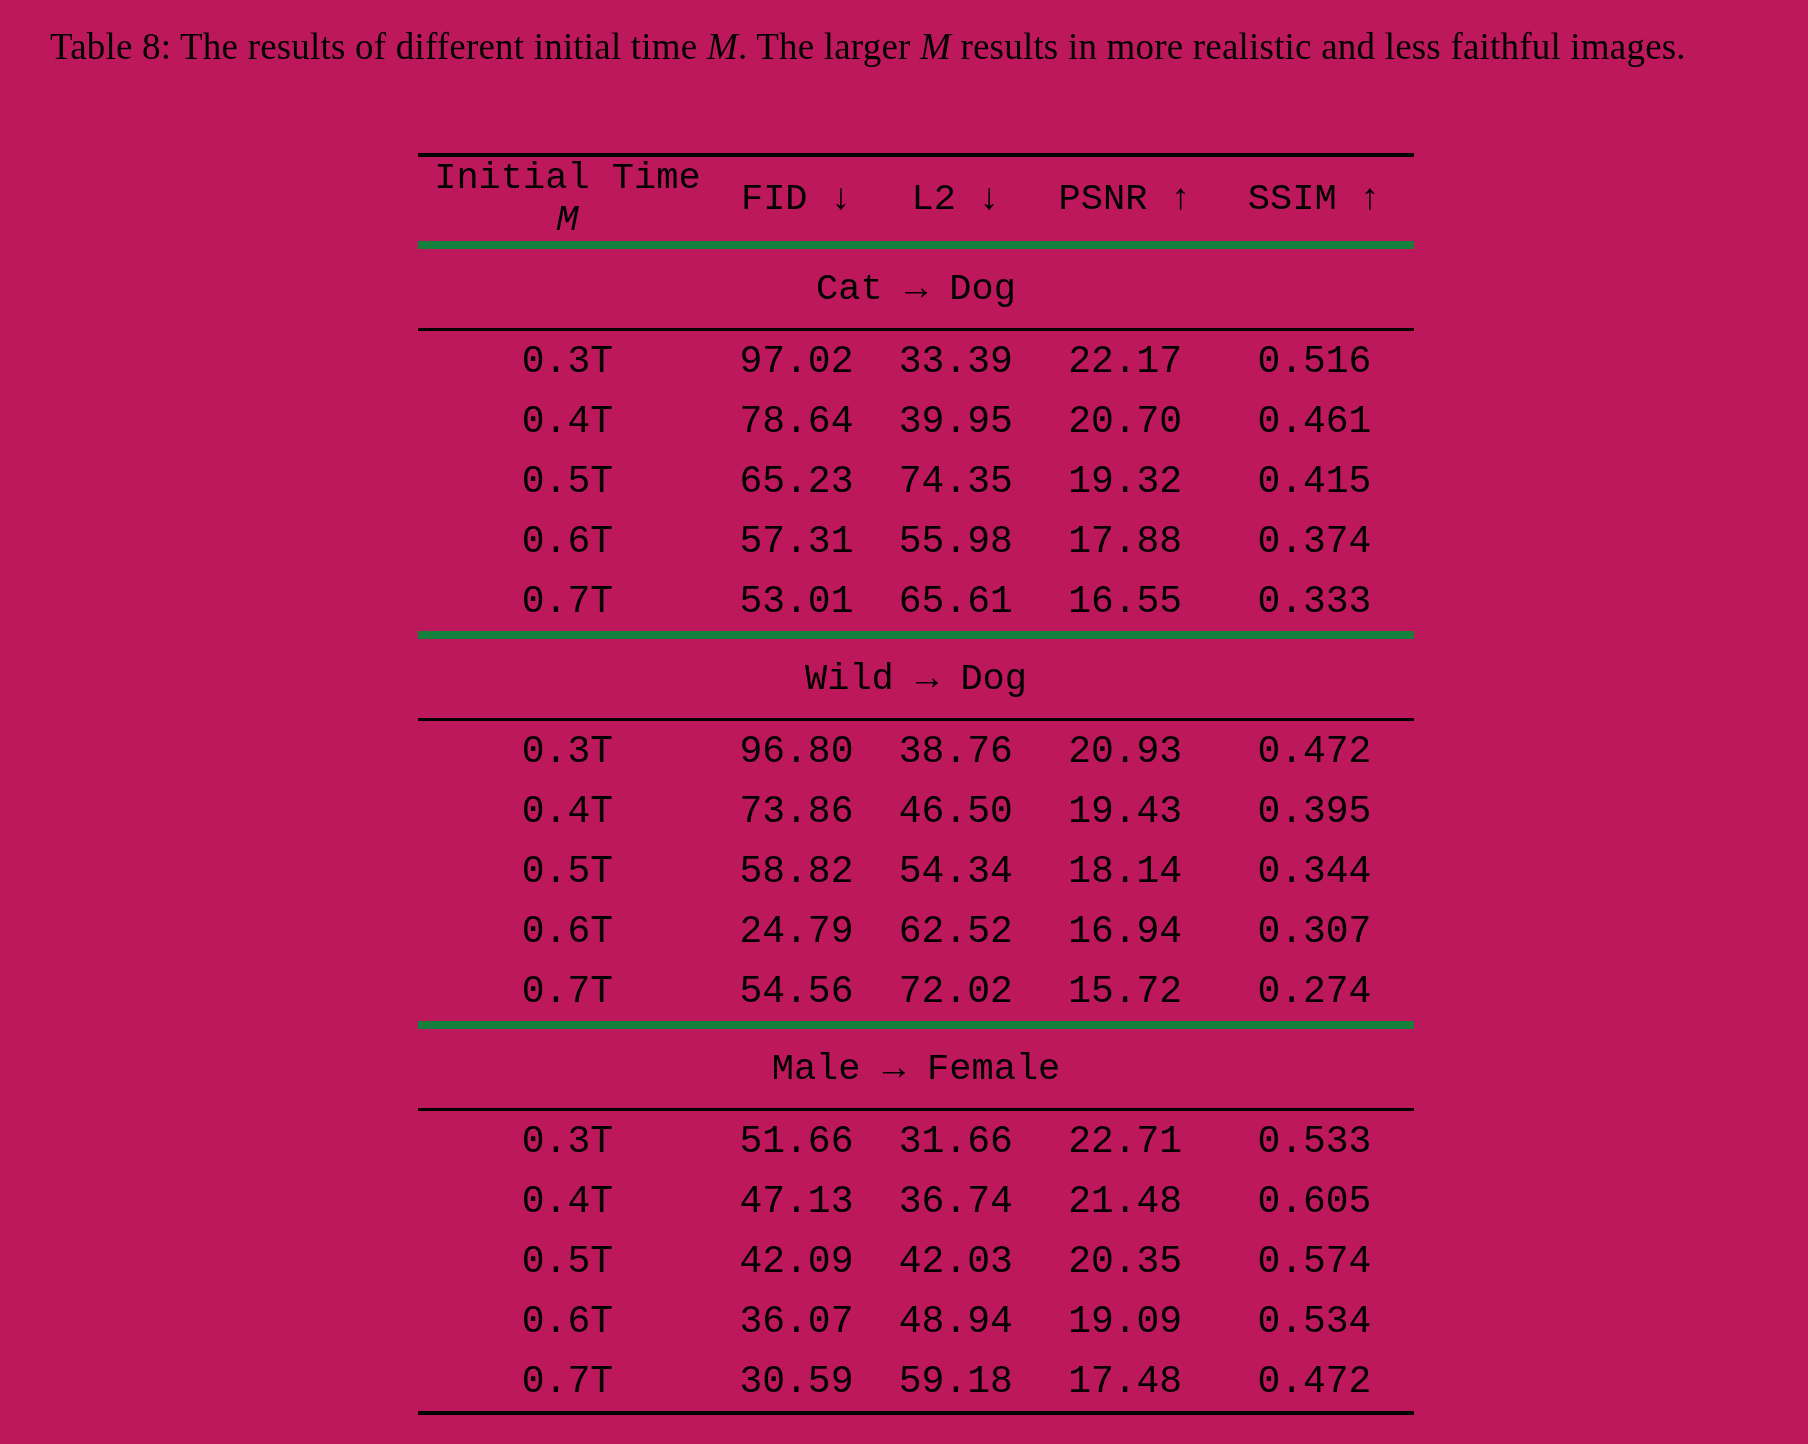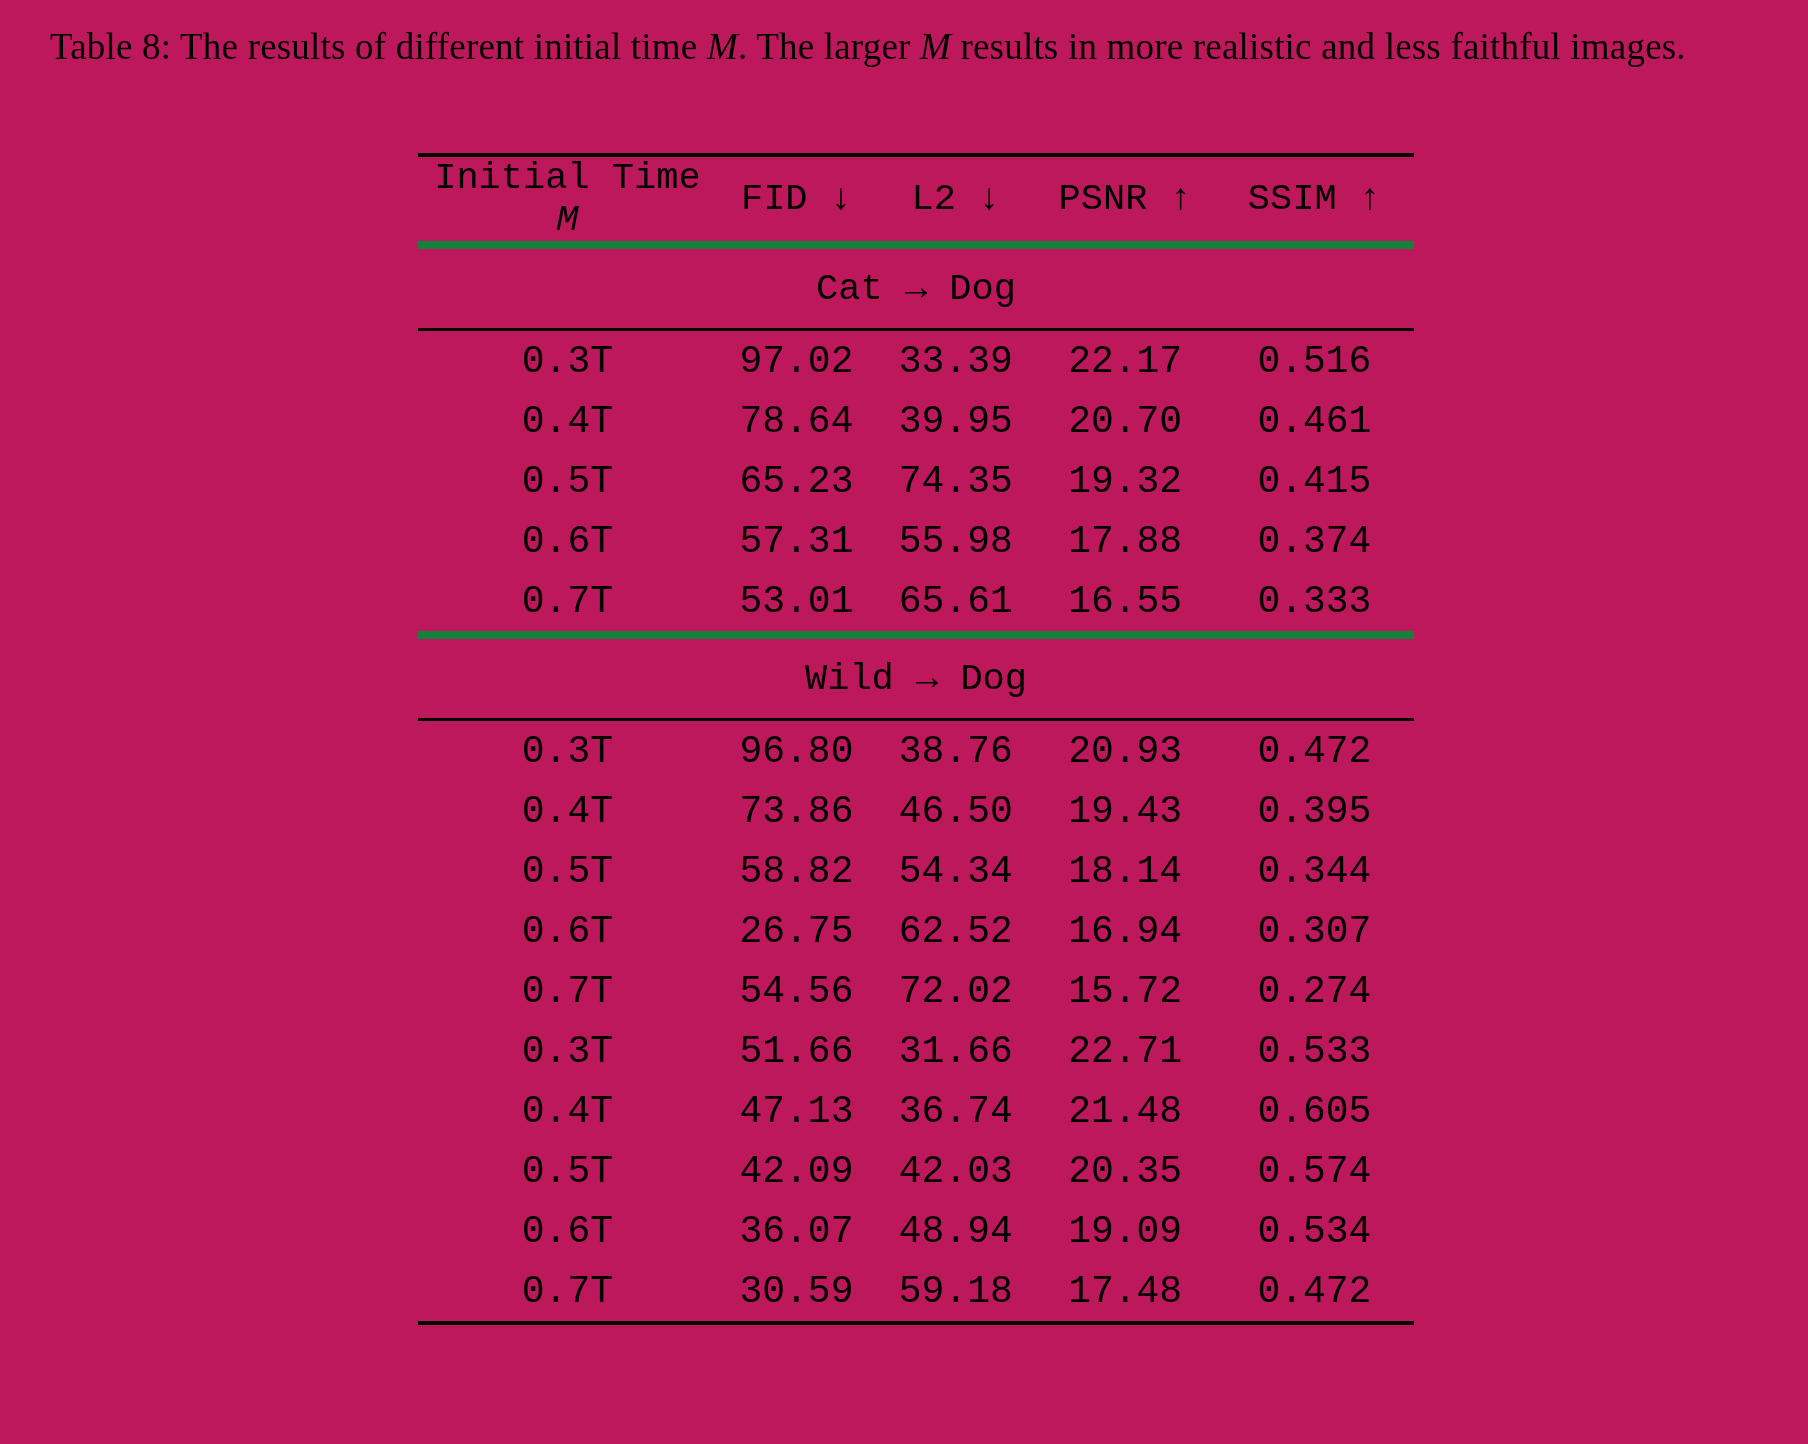--- a/index.html
+++ b/index.html
@@ -152,32 +152,35 @@
         </tr>
         <tr class="data-row">
           <td>0.5T</td>
           <td>58.82</td>
           <td>54.34</td>
           <td>18.14</td>
           <td>0.344</td>
         </tr>
         <tr class="data-row">
           <td>0.6T</td>
-          <td>26.75</td>
+          <td>24.79</td>
           <td>62.52</td>
           <td>16.94</td>
           <td>0.307</td>
         </tr>
         <tr class="data-row">
           <td>0.7T</td>
           <td>54.56</td>
           <td>72.02</td>
           <td>15.72</td>
           <td>0.274</td>
         </tr>
+        <tr class="section-row">
+          <td colspan="5">Male → Female</td>
+        </tr>
         <tr class="data-row">
           <td>0.3T</td>
           <td>51.66</td>
           <td>31.66</td>
           <td>22.71</td>
           <td>0.533</td>
         </tr>
         <tr class="data-row">
           <td>0.4T</td>
           <td>47.13</td>

